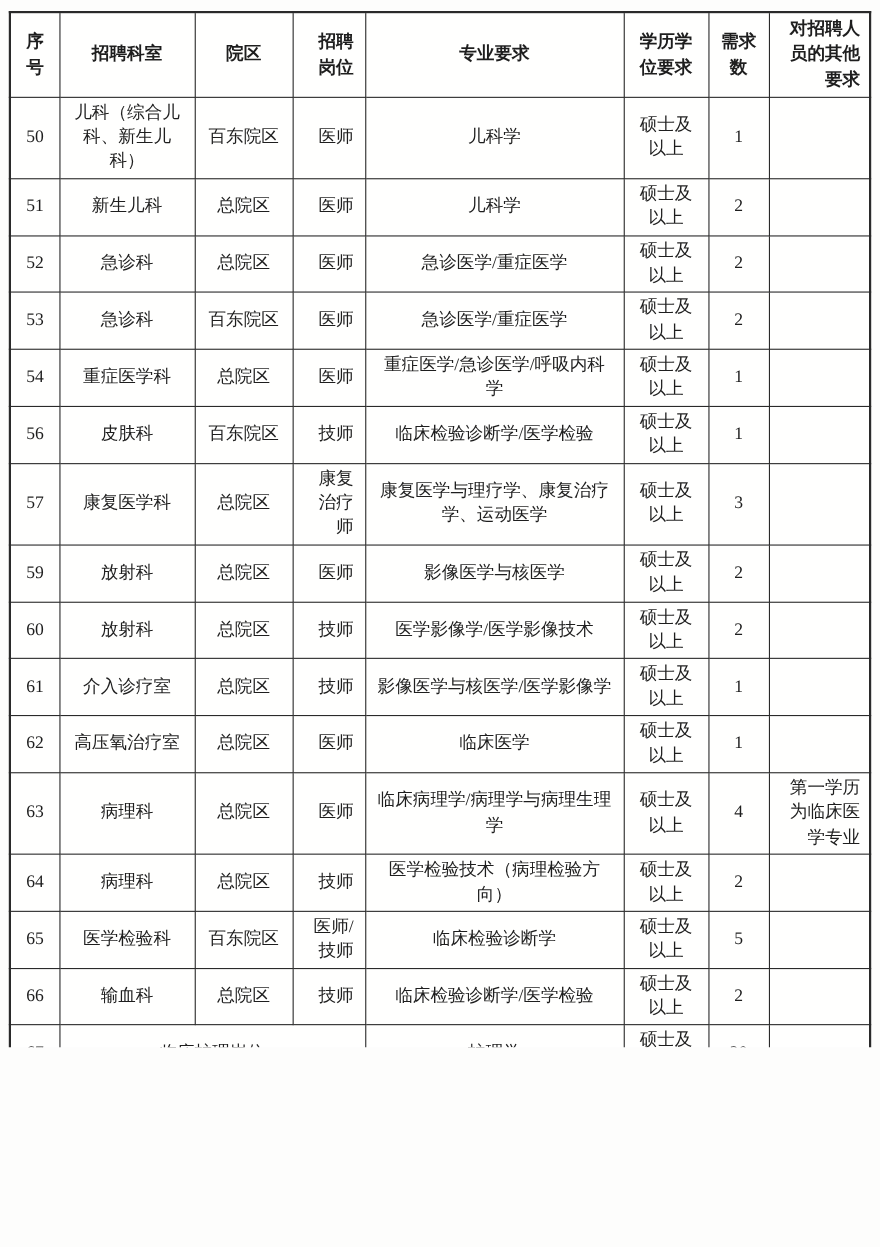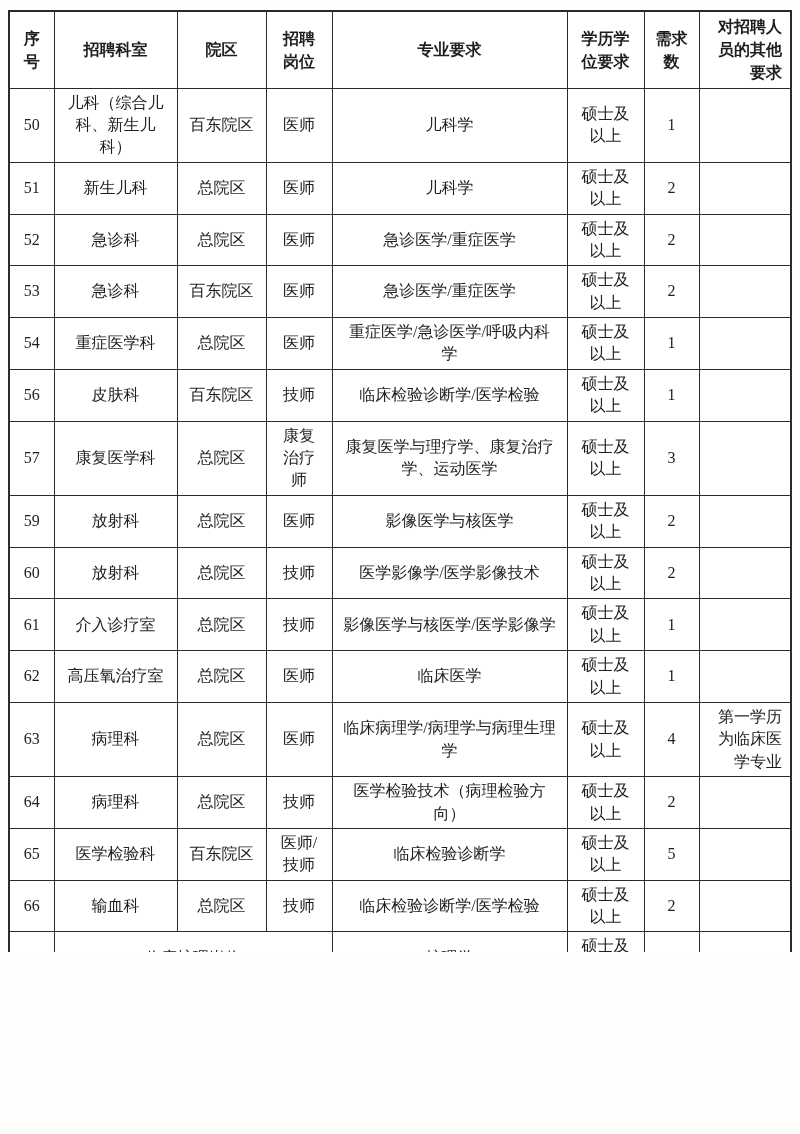--- a/index.html
+++ b/index.html
@@ -37,21 +37,21 @@
   thead th {
     font-weight: bold;
     height: 74px;
     line-height: 1.45;
   }
   tbody td { height: 48px; }
   
   .c0 { padding: 3px 8px; }
   .c1 { padding: 3px 10px; }
   .c2 { padding: 3px 6px; }
-  .c3 { padding: 3px 10px; }
+  .c3 { padding: 3px 10px; text-align: right; }
   .c4 { padding: 3px 10px; }
   .c5 { padding: 3px 8px; }
   .c6 { padding: 3px 4px; }
   .c7 { padding: 3px 8px; text-align: right; }
   th.c7 { text-align: right; font-family: Liberation Serif, serif; }
 </style>
 </head>
 <body>
 
 <div class="page">

